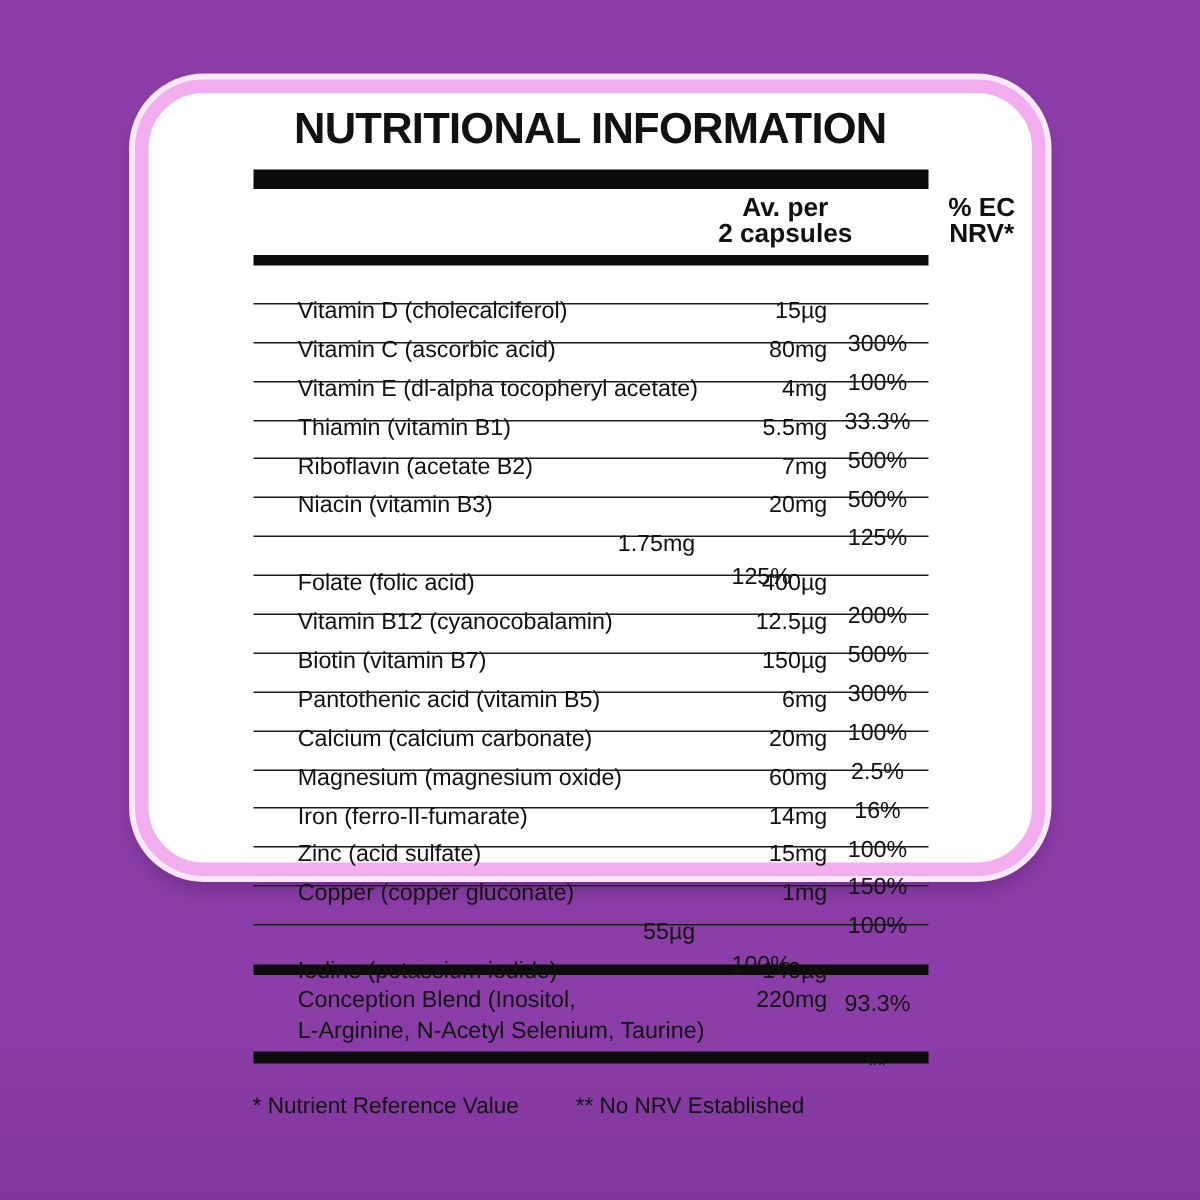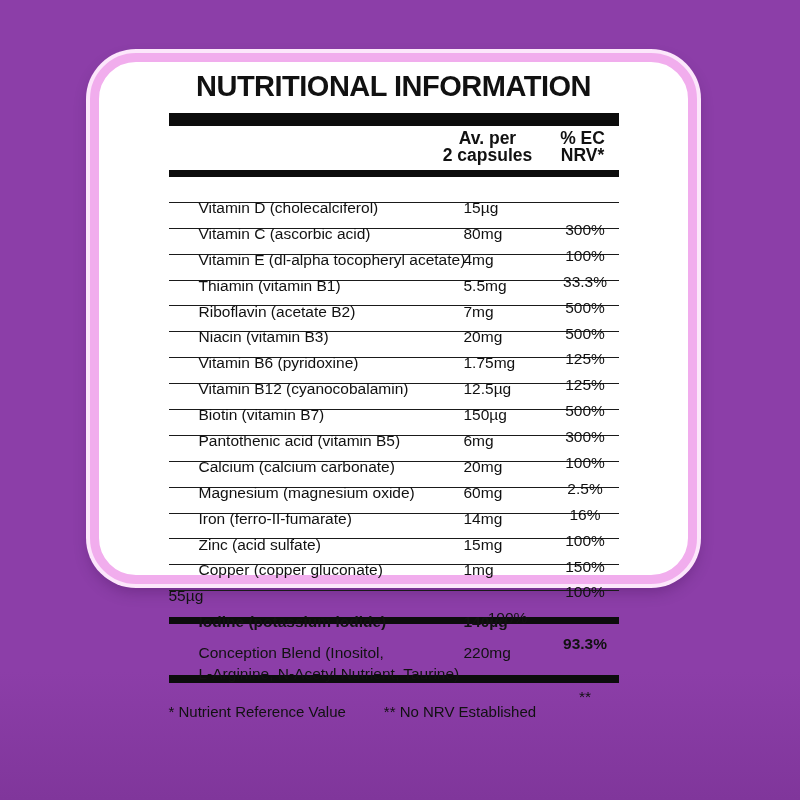--- a/index.html
+++ b/index.html
@@ -48,40 +48,41 @@
   .bar-mid{height:7px;margin-top:6px;}
   .bar-sep{height:6.5px;}
   .bar-bottom{height:8px;}
   .header-row{
     margin-top:4px;
     display:grid;
     grid-template-columns:260px 118px 72px;
     font-weight:700;
     font-size:17.5px;
     line-height:17px;
+    gap:36px;
   }
   .header-row .hcell{text-align:center;}
   .header-row .hcell span{display:block;}
   .rows .row{
     display:grid;
     grid-template-columns:295px 88px 67px;
     align-items:center;
     height:25.9px;
     border-bottom:1.6px solid var(--line);
     font-size:15.5px;
   }
-  .rows .row:last-child{border-bottom:none;font-weight:bold;}
+  .rows .row:last-child{border-bottom:none;}
   .cell-name{white-space:nowrap;overflow:visible;margin-left:30px;}
-  .cell-amount{text-align:left;white-space:nowrap;}
+  .cell-amount{text-align:right;white-space:nowrap;}
   .cell-nrv{text-align:center;white-space:nowrap;margin-top:44px;}
   .blend-row{
     display:grid;
     grid-template-columns:295px 88px 67px;
     align-items:start;
-    padding-top:18px;
+    padding-top:6px;
     height:51px;
     font-size:15.5px;
     line-height:21px;
   }
   .blend-row .cell-name span{display:block;white-space:nowrap;}
   .footnotes{
     margin-top:20px;
     display:flex;
     gap:38px;
     font-size:15px;
@@ -143,25 +144,29 @@
     <span class="cell-nrv">500%</span>
   </div>
 
   <div class="row">
     <span class="cell-name">Niacin (vitamin B3)</span>
     <span class="cell-amount">20mg</span>
     <span class="cell-nrv">125%</span>
   </div>
 
   <div class="row">
-    <span class="cell-name">Vitamin B6 (pyridoxine)</span>
     <span class="cell-amount">1.75mg</span>
     <span class="cell-nrv">125%</span>
   </div>
 
+  <div class="row">
+    <span class="cell-name">Folate (folic acid)</span>
+    <span class="cell-amount">400µg</span>
+    <span class="cell-nrv">200%</span>
+  </div>
 
   <div class="row">
     <span class="cell-name">Vitamin B12 (cyanocobalamin)</span>
     <span class="cell-amount">12.5µg</span>
     <span class="cell-nrv">500%</span>
   </div>
 
   <div class="row">
     <span class="cell-name">Biotin (vitamin B7)</span>
     <span class="cell-amount">150µg</span>
@@ -214,21 +219,21 @@
     <span class="cell-amount">140µg</span>
     <span class="cell-nrv">93.3%</span>
   </div>
 </div>
 
     <div class="bar bar-sep"></div>
 
     <div class="blend-row">
       <div class="cell-name">
         <span>Conception Blend (Inositol,</span>
-        <span>L-Arginine, N-Acetyl Nutrient, Taurine)</span>
+        <span>L-Arginine, N-Acetyl Selenium, Taurine)</span>
       </div>
       <div class="cell-amount">220mg</div>
       <div class="cell-nrv">**</div>
     </div>
 
     <div class="bar bar-bottom"></div>
 
     <div class="footnotes">
       <span>* Nutrient Reference Value</span>
       <span>** No NRV Established</span>

